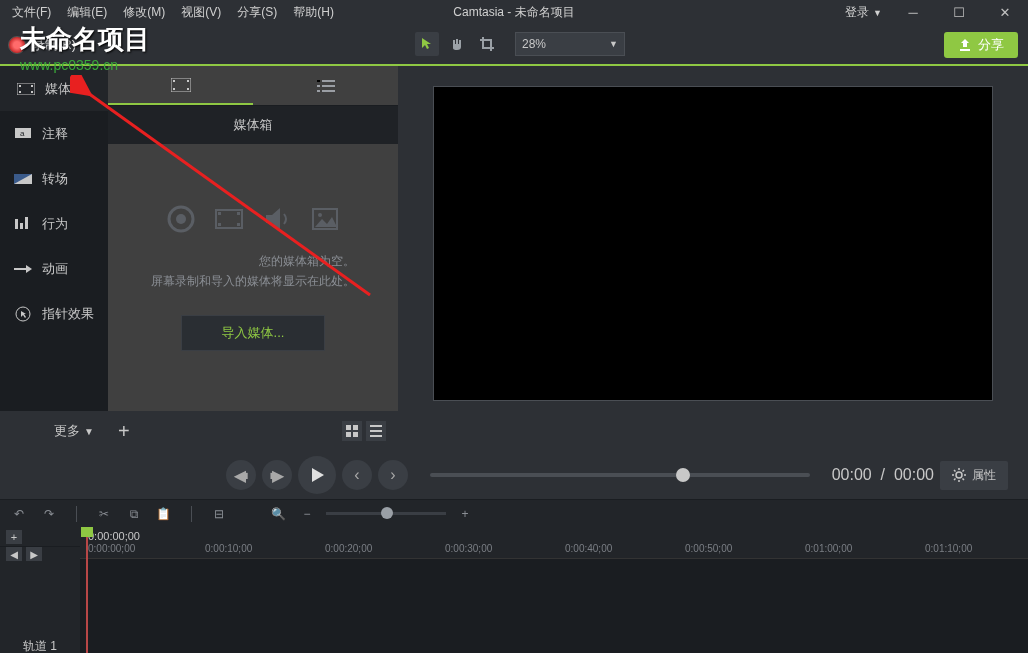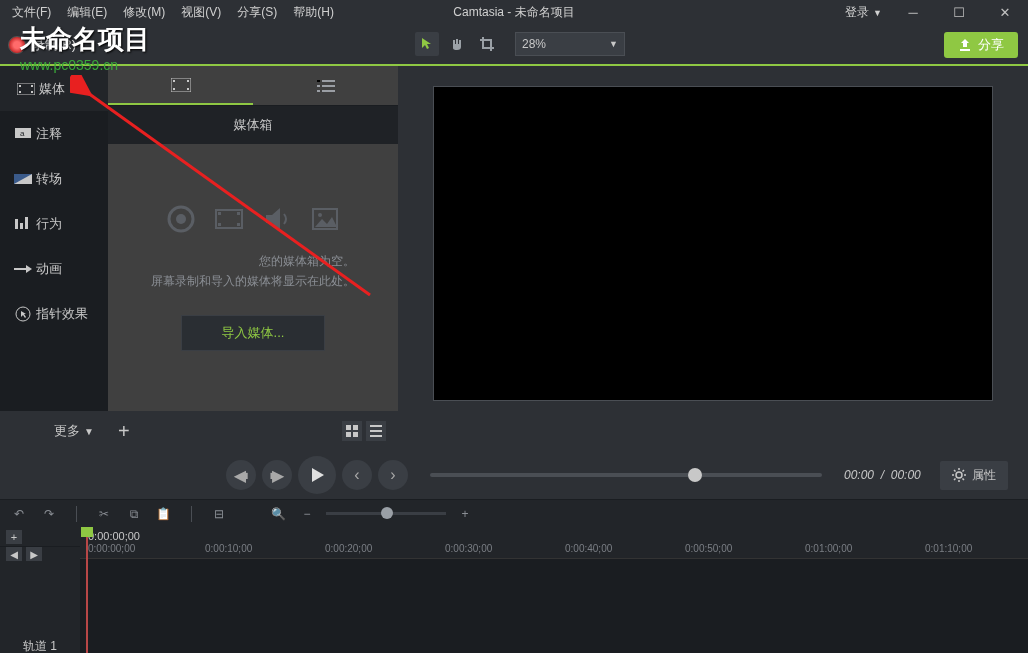--- a/index.html
+++ b/index.html
@@ -26,21 +26,21 @@
 
 .watermark { position: absolute; left: 20px; top: 22px; z-index: 100; pointer-events: none; }
 .watermark .wm1 { font-size: 26px; font-weight: bold; color: #fff; text-shadow: 1px 1px 2px #000; }
 .watermark .wm2 { font-size: 14px; color: #3aaa3a; }
 
 
 .main { display: flex; height: 345px; }
 
 
 .sidebar { width: 108px; background: #1a1d21; }
-.sidebar-item { height: 45px; display: flex; align-items: center; padding-left: 14px; gap: 4px; font-size: 13px; color: #c8c8c8; cursor: pointer; }
+.sidebar-item { height: 45px; display: flex; align-items: center; padding-left: 14px; gap: 10px; font-size: 13px; color: #c8c8c8; cursor: pointer; }
 .sidebar-item.active { background: #222529; border-left: 3px solid transparent; }
 .sidebar-item .icon { width: 18px; height: 14px; display: inline-flex; align-items: center; justify-content: center; }
 
 
 .media-panel { width: 290px; background: #404040; display: flex; flex-direction: column; position: relative; }
 .media-tabs { height: 40px; display: flex; border-bottom: 1px solid #1a1d21; }
 .media-tab { flex: 1; display: flex; align-items: center; justify-content: center; cursor: pointer; }
 .media-tab.active { border-bottom: 2px solid #8fc843; }
 .media-header { text-align: center; padding: 10px; font-size: 13px; background: #1f2226; }
 .media-body { flex: 1; display: flex; flex-direction: column; align-items: center; justify-content: center; padding: 20px; }
@@ -60,21 +60,21 @@
 .panel-bottom-mid { width: 290px; display:flex; align-items:center; }
 .view-toggles { margin-left:auto; margin-right:12px; display:flex; gap:4px; }
 .vt { width:20px; height:20px; background:#3a3e44; display:flex; align-items:center; justify-content:center; }
 
 
 .playback { height: 48px; background: #2d3035; display: flex; align-items: center; padding: 0 20px; gap: 6px; }
 .pb-btn { width: 30px; height: 30px; border-radius: 50%; background: #3a3e44; display: flex; align-items: center; justify-content: center; cursor: pointer; color: #a8a8a8; }
 .pb-btn.big { width: 38px; height: 38px; }
 .pb-slider { flex: 1; height: 4px; background: #4a4e54; margin: 0 16px; position: relative; border-radius: 2px; }
 .pb-slider .knob { position: absolute; right: 120px; top: -5px; width: 14px; height: 14px; background: #c8c8c8; border-radius: 50%; }
-.pb-time { font-size: 12px; color: #9a9e a4; min-width: 90px; font-style: italic; }
+.pb-time { font-size: 16px; color: #9a9e a4; min-width: 90px; }
 .props-btn { background: #3a3e44; padding: 6px 12px; font-size: 12px; display: flex; align-items: center; gap: 6px; cursor: pointer; border-radius: 2px; }
 
 
 .tl-toolbar { height: 28px; background: #222529; display: flex; align-items: center; padding: 0 10px; gap: 12px; font-size: 12px; border-top: 1px solid #1a1d21; }
 .tl-tool { width: 18px; height: 18px; display: flex; align-items: center; justify-content: center; cursor: pointer; color: #8a8e94; }
 .tl-zoom { display: flex; align-items: center; gap: 10px; margin-left: 30px; }
 .tl-zoom-track { width: 120px; height: 3px; background: #3a3e44; position: relative; }
 .tl-zoom-track .zknob { position: absolute; left: 55px; top: -5px; width: 12px; height: 12px; background: #9aa0a6; border-radius: 50%; }
 
 

